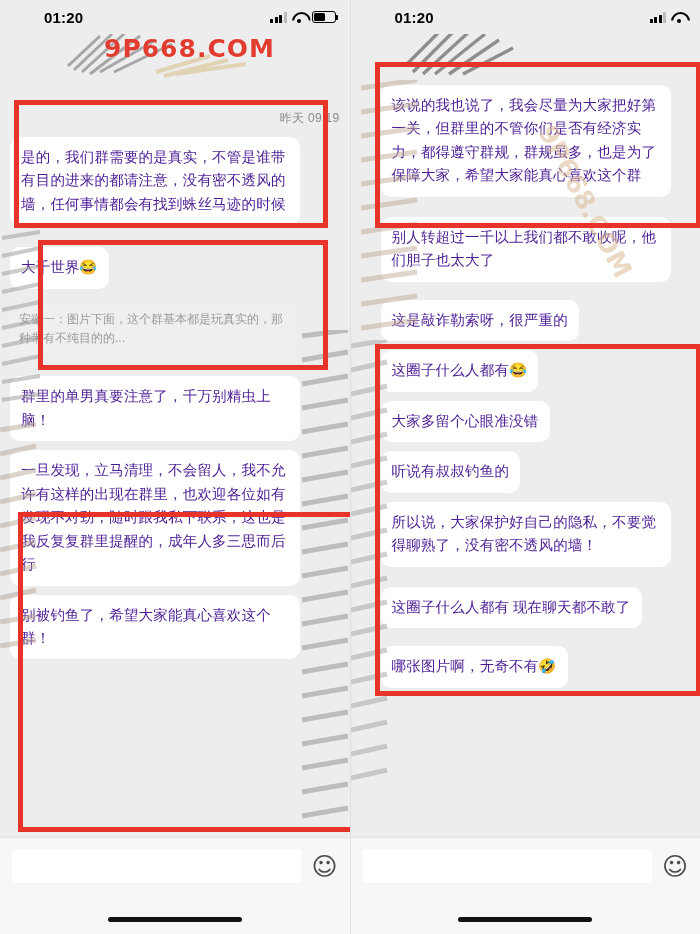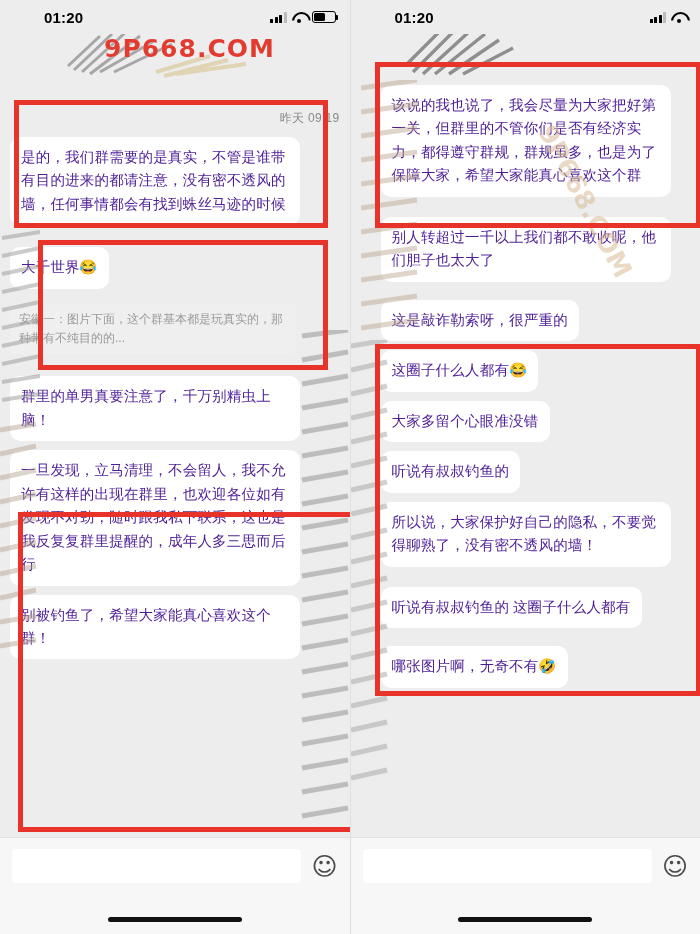--- a/index.html
+++ b/index.html
@@ -370,21 +370,21 @@
       <div class="msg-row">
         <div class="bubble">大家多留个心眼准没错</div>
       </div>
       <div class="msg-row">
         <div class="bubble">听说有叔叔钓鱼的</div>
       </div>
       <div class="msg-row">
         <div class="bubble wide">所以说，大家保护好自己的隐私，不要觉得聊熟了，没有密不透风的墙！</div>
       </div>
       <div class="msg-row" style="margin-top:20px;">
-        <div class="bubble">听说有叔叔钓鱼的 这圈子什么人都有</div>
+        <div class="bubble">这圈子什么人都有 现在聊天都不敢了</div>
       </div>
       <div class="msg-row" style="margin-top:18px;">
         <div class="bubble">哪张图片啊，无奇不有🤣</div>
       </div>
     </div>
 
     <div class="redbox" style="left:24px;top:62px;width:326px;height:166px;"></div>
     <div class="redbox" style="left:24px;top:344px;width:326px;height:352px;"></div>
 
     <div class="bottombar">

